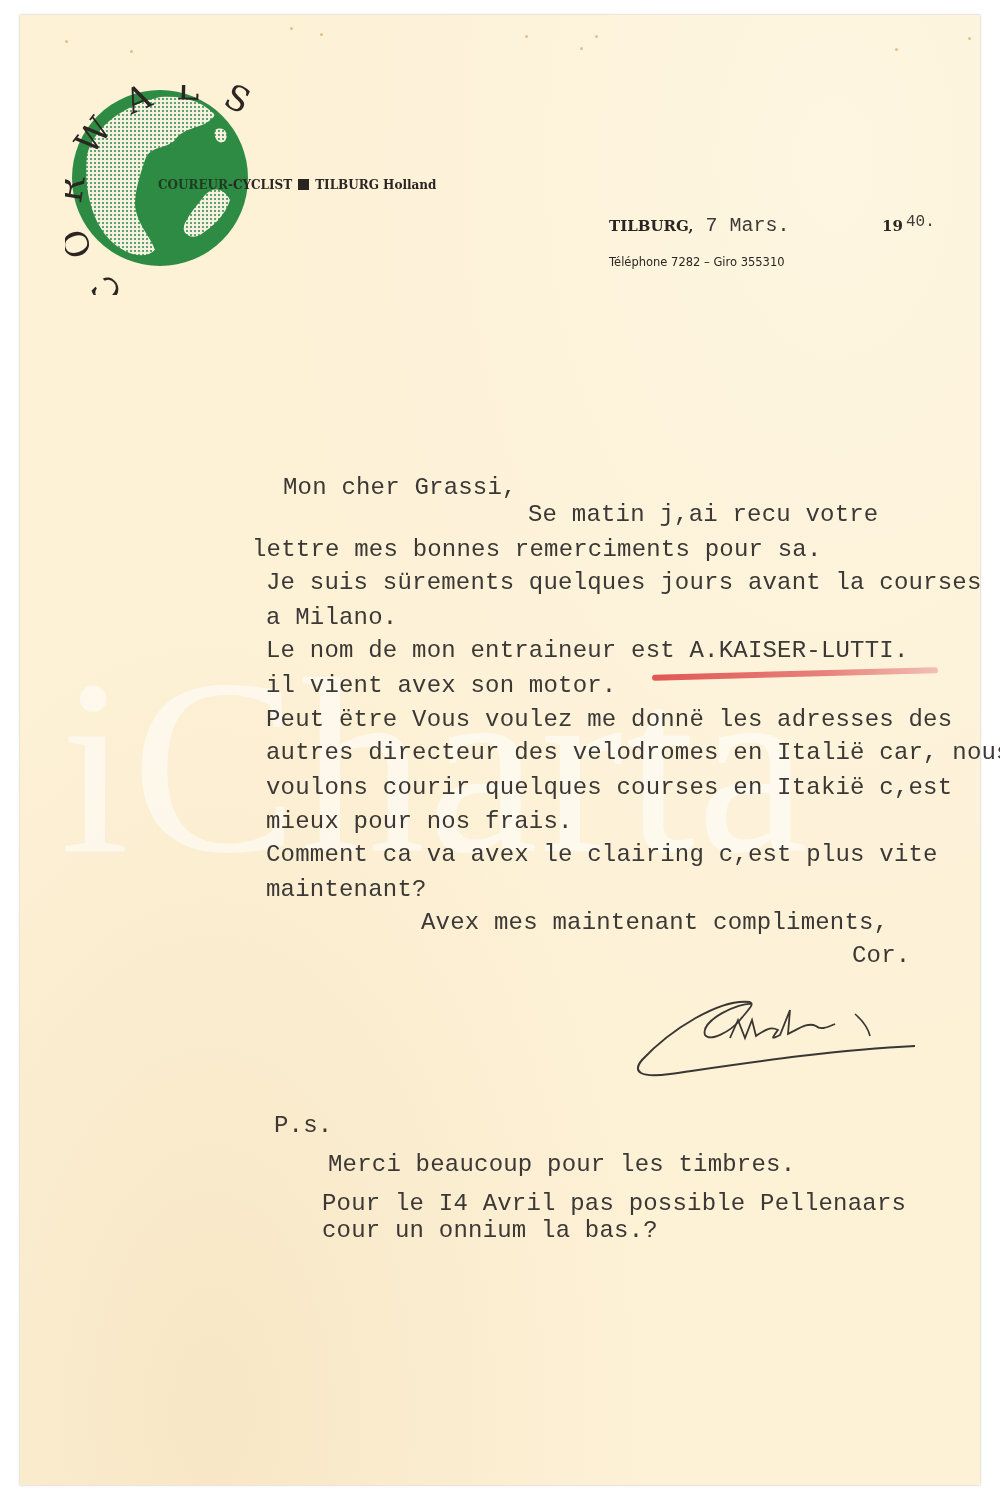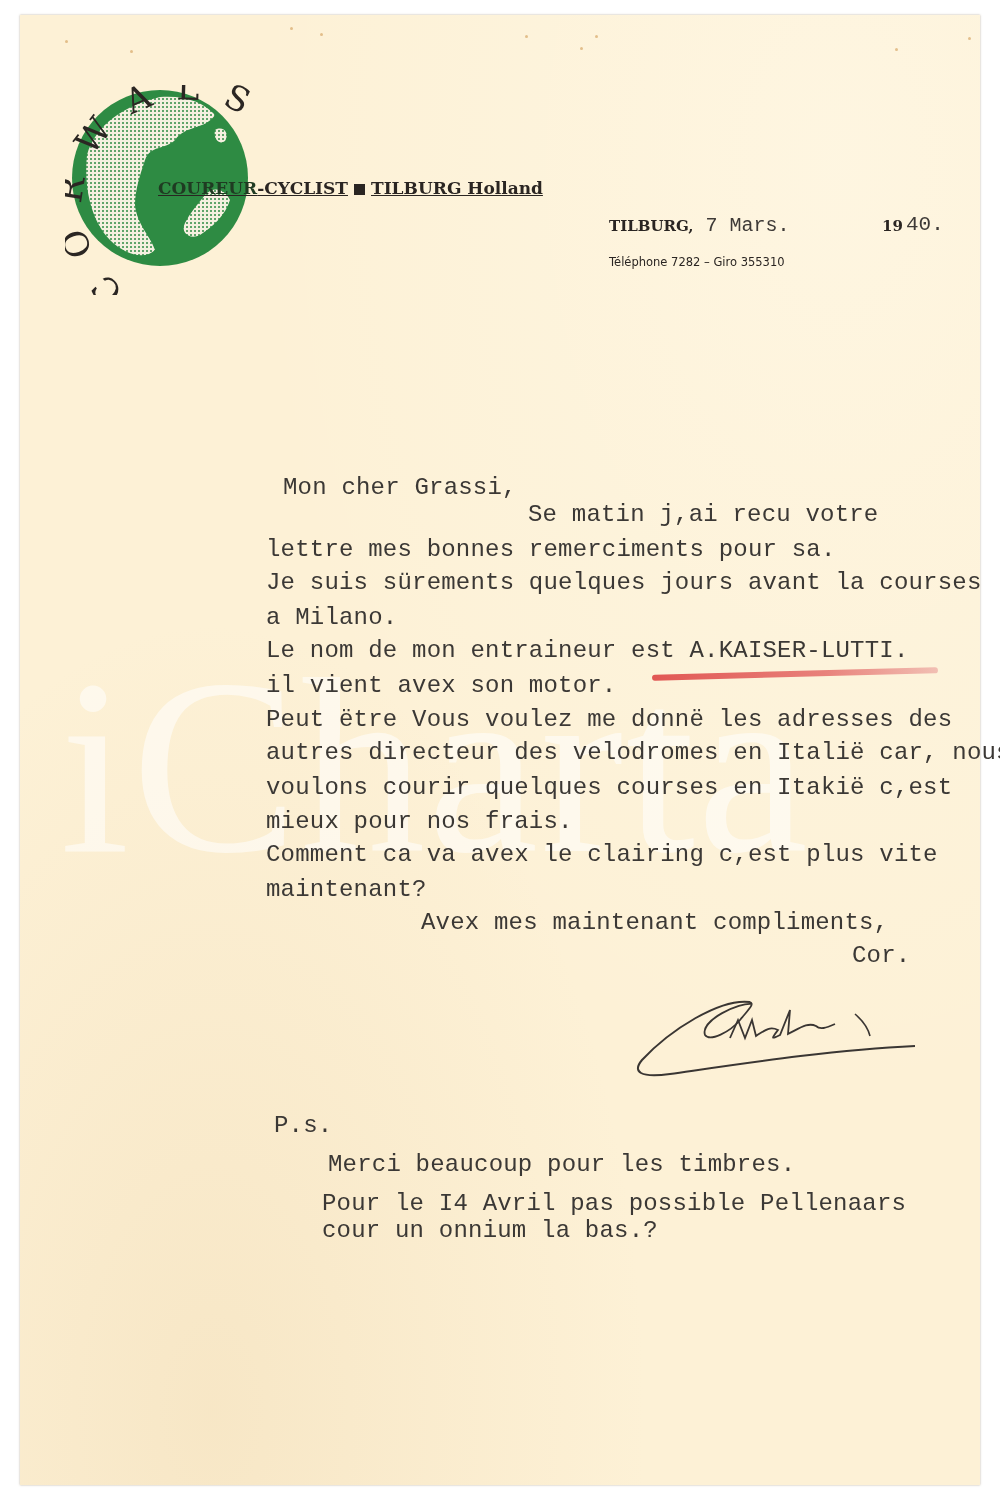--- a/index.html
+++ b/index.html
@@ -13,30 +13,30 @@
   }
   .speck { position:absolute; width:3px; height:3px; background:#d7a86a; border-radius:50%; opacity:.7; }
   .watermark {
     position:absolute; left:60px; top:642px; font-family:Liberation Serif, serif;
     font-size:250px; font-weight:400; color:rgba(255,255,255,0.55); letter-spacing:2px; line-height:1;
     pointer-events:none;
   }
   .logo { position:absolute; left:65px; top:85px; width:200px; height:210px; }
   .head-line {
     position:absolute; left:158px; top:178px; font-family:"DejaVu Serif", serif; font-weight:700;
-    font-size:17px; color:#2a2522; white-space:nowrap;text-decoration:underline;
+    font-size:12px; color:#2a2522; white-space:nowrap;
   }
   .head-line .square { display:inline-block; width:11px; height:11px; background:#2a2522; margin:0 6px -1px 6px; }
   .head-line .coureur { color:#1f3b22; }
   .dateline { position:absolute; left:609px; top:214px; white-space:nowrap; }
   .city { font-family:"DejaVu Serif", serif; font-weight:700; font-size:15px; color:#2a2522; }
   .typed { font-family:"Liberation Mono", monospace; color:#3e3a37; }
   .date-typed { font-size:20px; margin-left:12px; }
   .year19 { position:absolute; left:882px; top:217px; font-family:"DejaVu Serif", serif; font-weight:700; font-size:15px; color:#2a2522; }
-  .year40 { position:absolute; left:906px; top:213px; font-size:21px; }
+  .year40 { position:absolute; left:906px; top:213px; font-size:16px; }
   .phone { position:absolute; left:609px; top:255px; font-family:"DejaVu Sans", sans-serif; font-weight:400; font-size:11.5px; color:#2a2522; white-space:nowrap; }
   .line { position:absolute; font-family:"Liberation Mono", monospace; font-size:24px; color:#3b3835; white-space:pre; letter-spacing:0.2px; }
   .underline-red {
     position:absolute; left:652px; top:671px; width:286px; height:6px;
     background:linear-gradient(90deg, rgba(220,60,60,0.85), rgba(225,90,90,0.75) 60%, rgba(230,140,140,0.5));
     border-radius:3px; transform:rotate(-1.5deg);
   }
   .signature { position:absolute; left:630px; top:990px; width:290px; height:95px; }
 </style>
 </head>
@@ -79,21 +79,21 @@
 
 <div class="dateline">
   <span class="city">TILBURG,</span><span class="typed date-typed">7 Mars.</span>
 </div>
 <span class="year19">19</span>
 <span class="typed year40">40.</span>
 <div class="phone">Téléphone 7282 – Giro 355310</div>
 
 <div class="line" style="left:283px;top:474px">Mon cher Grassi,</div>
 <div class="line" style="left:528px;top:501px">Se matin j,ai recu votre</div>
-<div class="line" style="left:266px;top:536px">lettre mes bonnes remerciments pour sa.</div>
+<div class="line" style="left:252px;top:536px">lettre mes bonnes remerciments pour sa.</div>
 <div class="line" style="left:266px;top:569px">Je suis sürements quelques jours avant la courses</div>
 <div class="line" style="left:266px;top:604px">a Milano.</div>
 <div class="line" style="left:266px;top:637px">Le nom de mon entraineur est A.KAISER-LUTTI.</div>
 <div class="underline-red"></div>
 <div class="line" style="left:266px;top:672px">il vient avex son motor.</div>
 <div class="line" style="left:266px;top:706px">Peut ëtre Vous voulez me donnë les adresses des</div>
 <div class="line" style="left:266px;top:739px">autres directeur des velodromes en Italië car, nous</div>
 <div class="line" style="left:266px;top:774px">voulons courir quelques courses en Itakië c,est</div>
 <div class="line" style="left:266px;top:808px">mieux pour nos frais.</div>
 <div class="line" style="left:266px;top:841px">Comment ca va avex le clairing c,est plus vite</div>

